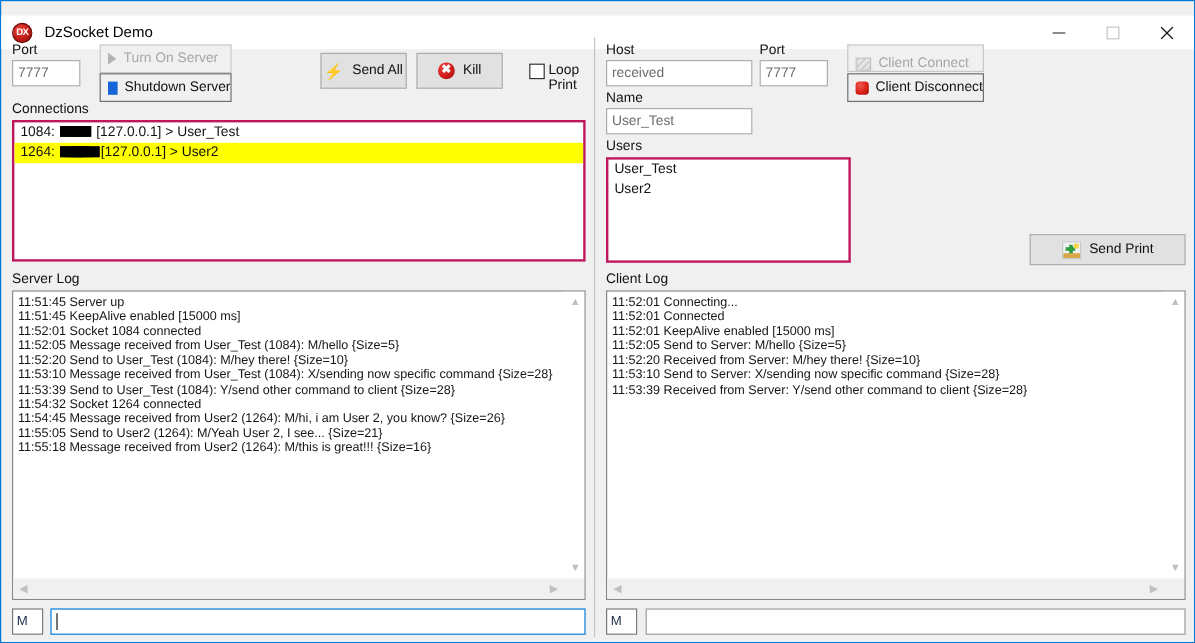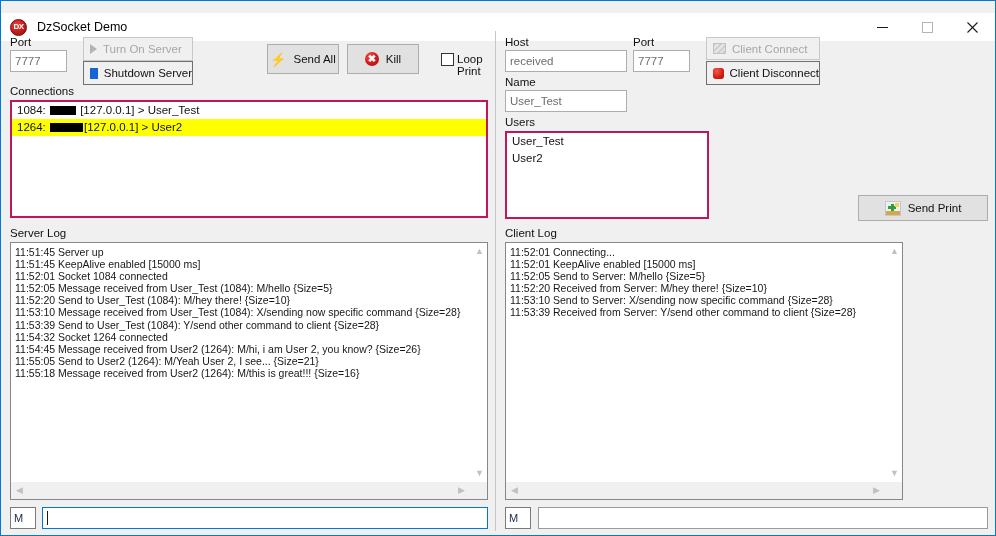--- a/index.html
+++ b/index.html
@@ -427,21 +427,21 @@
 
   <div class="lbl" style="left:504px; top:35px;">Host</div>
   <div class="txtbox" style="left:504px; top:49px; width:122px; height:22px;">received</div>
 
   <div class="lbl" style="left:632px; top:35px;">Port</div>
   <div class="txtbox" style="left:632px; top:49px; width:57px; height:22px;">7777</div>
 
   <div class="lbl" style="left:504px; top:75px;">Name</div>
   <div class="txtbox" style="left:504px; top:89px; width:122px; height:22px;">User_Test</div>
 
-  <div class="btn flat disabled" style="left:705px; top:36px; width:114px; height:23px;">
+  <div class="btn flat disabled" style="left:705px; top:36px; width:114px; height:23px;align-items:flex-end;">
     <span class="ico-plug-dim"></span>
     <span>Client Connect</span>
   </div>
   <div class="btn flat" style="left:705px; top:60px; width:114px; height:24px;">
     <span class="ico-stop-red"></span>
     <span>Client Disconnect</span>
   </div>
 
   <div class="lbl" style="left:504px; top:115px;">Users</div>
 
@@ -453,23 +453,24 @@
   <div class="btn" style="left:857px; top:194px; width:130px; height:26px;">
     <span class="ico-cactus">
       <span class="cactus-arm"></span>
         <span class="cactus-sun"></span>
     </span>
     <span>Send Print</span>
   </div>
 
   <div class="lbl" style="left:504px; top:226px;">Client Log</div>
 
-  <div class="logpanel" style="left:504px; top:241px; width:398px; height:258px;">
+  <div class="logpanel" style="left:504px; top:241px; width:483px; height:258px;">
     <div class="logtext">
       <div class="logline">11:52:01 Connecting...</div>
+      <div class="logline">11:52:01 Connected</div>
       <div class="logline">11:52:01 KeepAlive enabled [15000 ms]</div>
       <div class="logline">11:52:05 Send to Server: M/hello {Size=5}</div>
       <div class="logline">11:52:20 Received from Server: M/hey there! {Size=10}</div>
       <div class="logline">11:53:10 Send to Server: X/sending now specific command {Size=28}</div>
       <div class="logline">11:53:39 Received from Server: Y/send other command to client {Size=28}</div>
     </div>
     <div class="vscroll">
       <div class="sb-arrow sb-up">▲</div>
       <div class="sb-arrow sb-down">▼</div>
     </div>

